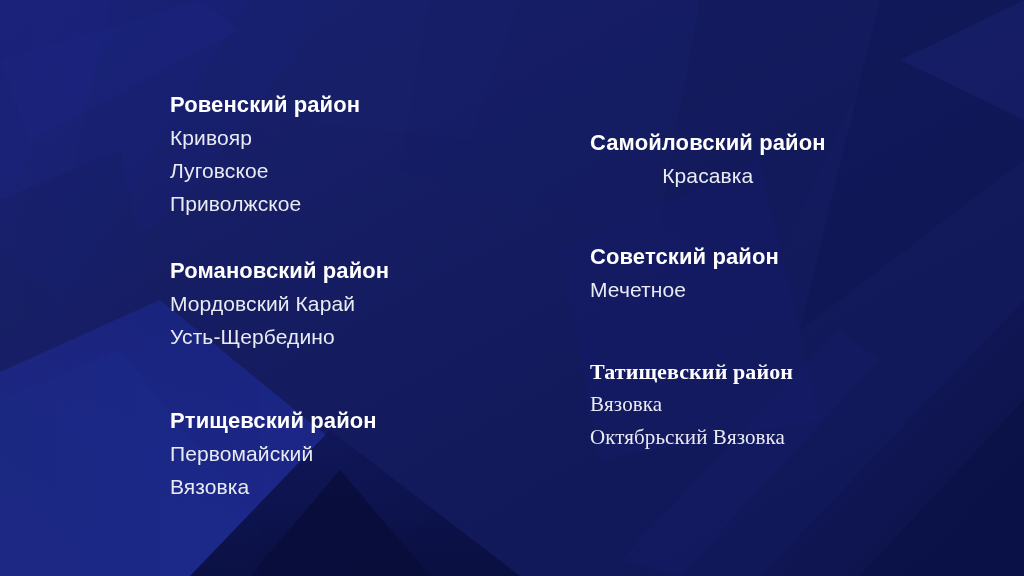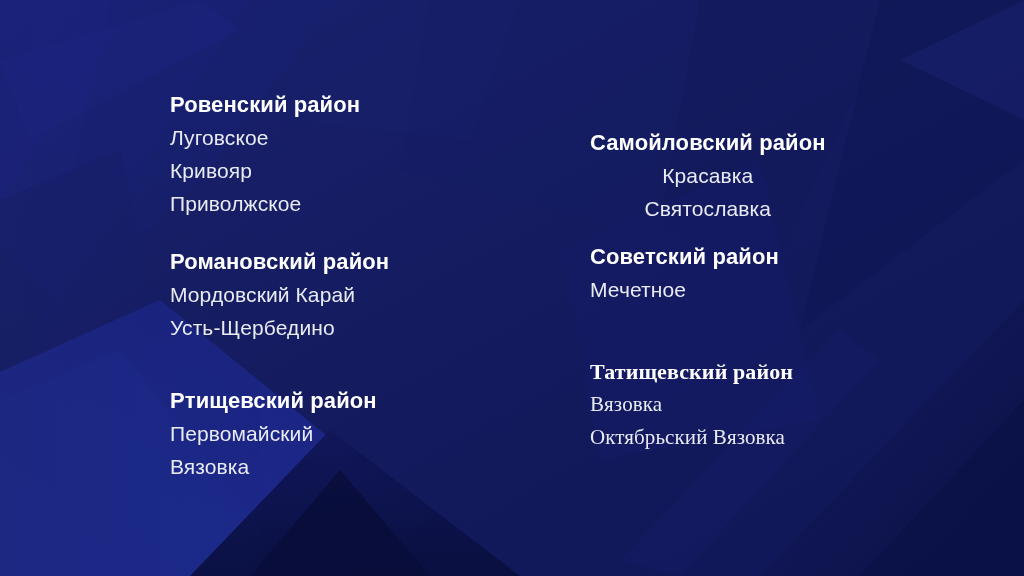--- a/index.html
+++ b/index.html
@@ -136,45 +136,44 @@
 
     <rect x="0" y="0" width="260" height="576" fill="url(#gSoft)" opacity="0.25"></rect>
   </svg>
 
   <div id="content">
 
     <div class="column left">
 
       <div class="group" style="top:88px;">
         <div class="group-title">Ровенский район</div>
+        <div class="group-item">Кривояр</div>
         <div class="group-item">Луговское</div>
-        <div class="group-item">Кривояр</div>
         <div class="group-item">Приволжское</div>
       </div>
 
-      <div class="group" style="top:245px;">
+      <div class="group" style="top:254px;">
         <div class="group-title">Романовский район</div>
         <div class="group-item">Мордовский Карай</div>
         <div class="group-item">Усть-Щербедино</div>
       </div>
 
-      <div class="group" style="top:384px;">
+      <div class="group" style="top:404px;">
         <div class="group-title">Ртищевский район</div>
         <div class="group-item">Первомайский</div>
         <div class="group-item">Вязовка</div>
       </div>
 
     </div>
 
     <div class="column right">
 
       <div class="group" style="top:126px;text-align:center;">
         <div class="group-title">Самойловский район</div>
         <div class="group-item">Красавка</div>
-        <div class="group-item">Святославка</div>
       </div>
 
       <div class="group" style="top:240px;">
         <div class="group-title">Советский район</div>
         <div class="group-item">Мечетное</div>
       </div>
 
       <div class="group" style="top:355px;font-family:Liberation Serif, serif;">
         <div class="group-title">Татищевский район</div>
         <div class="group-item">Вязовка</div>

